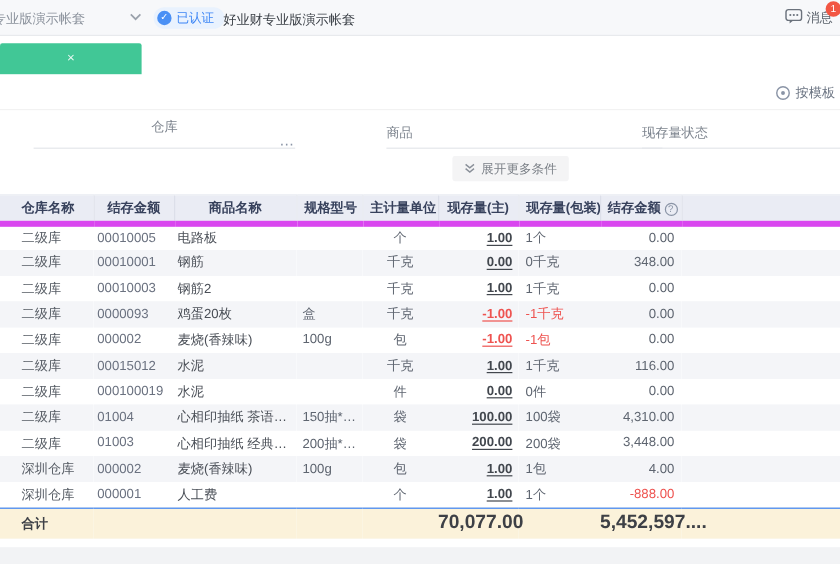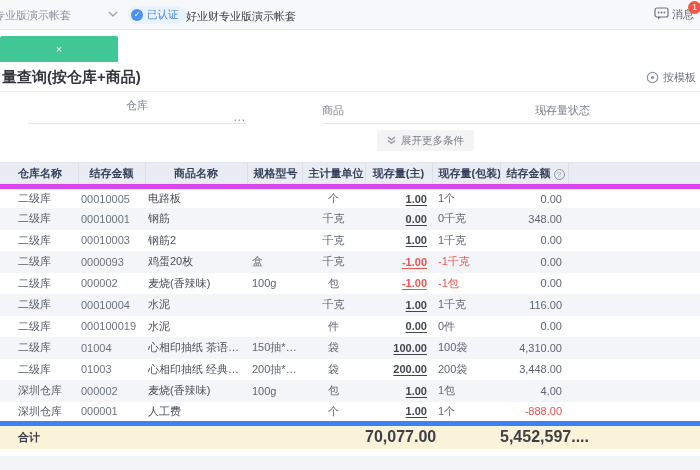--- a/index.html
+++ b/index.html
@@ -69,21 +69,21 @@
   td.c-code { color:#6b7280; }
   td.c-name { color:#4a4f57; }
   td.c-spec { padding-left:5px; }
   td.c-unit { text-align:center; }
   td.c-qty  { text-align:right; padding-right:5px; color:#42474e;font-weight:bold; }
   td.c-qty .qty-link { text-decoration:underline; text-underline-offset:2px; cursor:pointer; }
   td.c-pkg  { padding-left:6px; }
   td.c-amt  { text-align:right; padding-right:6px; }
   .neg, .neg .qty-link { color:#ee5350 !important; }
   tr.footer-row { background:#fbf2da; }
-  tr.footer-row td { height:26px; color:#3d4046; border-top:5px solid #3b82f6; }
+  tr.footer-row td { height:26px; color:#3d4046; border-top:1px solid #3b82f6; }
   tr.footer-row .f-label { padding-left:18px; font-weight:700; font-size:11px; }
   tr.footer-row .f-num { font-weight:700; }
   .help-circ { display:inline-block; width:11px; height:11px; line-height:10px; border:1px solid #8a94a6;
     border-radius:50%; color:#8a94a6; font-size:8px; font-weight:400; text-align:center;
     vertical-align:middle; margin-left:3px; cursor:pointer; }
 
   .page-bottom { position:absolute; top:449px; left:0; width:700px; height:21px; background:#fff; }
   .page-bottom .band { position:absolute; top:7px; left:0; width:700px; height:14px; background:#f2f3f5; }
   svg { display:block; }
 </style>
@@ -119,21 +119,20 @@
     </div>
   </div>
 
   <div class="tabbar">
     <div class="tab">
       <span class="close">×</span>
     </div>
   </div>
 
   <div class="titlebar">
-    <div class="page-title">量查询(按仓库+商品)</div>
     <div class="view-btn">
       <span>
         <svg width="13" height="13" viewBox="0 0 13 13">
           <circle cx="6.5" cy="6.5" r="5.2" fill="none" stroke="#8a94a6" stroke-width="1.2"></circle>
           <circle cx="6.5" cy="6.5" r="1.6" fill="#8a94a6"></circle>
         </svg>
       </span>
       <span>按模板</span>
     </div>
   </div>
@@ -241,21 +240,21 @@
     <td class="c-name">麦烧(香辣味)</td>
     <td class="c-spec">100g</td>
     <td class="c-unit">包</td>
     <td class="c-qty neg"><span class="qty-link">-1.00</span></td>
     <td class="c-pkg neg">-1包</td>
     <td class="c-amt">0.00</td>
     <td></td>
   </tr>
           <tr>
     <td class="c-wh">二级库</td>
-    <td class="c-code">00010004</td>
+    <td class="c-code">00015012</td>
     <td class="c-name">水泥</td>
     <td class="c-spec"></td>
     <td class="c-unit">千克</td>
     <td class="c-qty"><span class="qty-link">1.00</span></td>
     <td class="c-pkg">1千克</td>
     <td class="c-amt">116.00</td>
     <td></td>
   </tr>
           <tr>
     <td class="c-wh">二级库</td>

